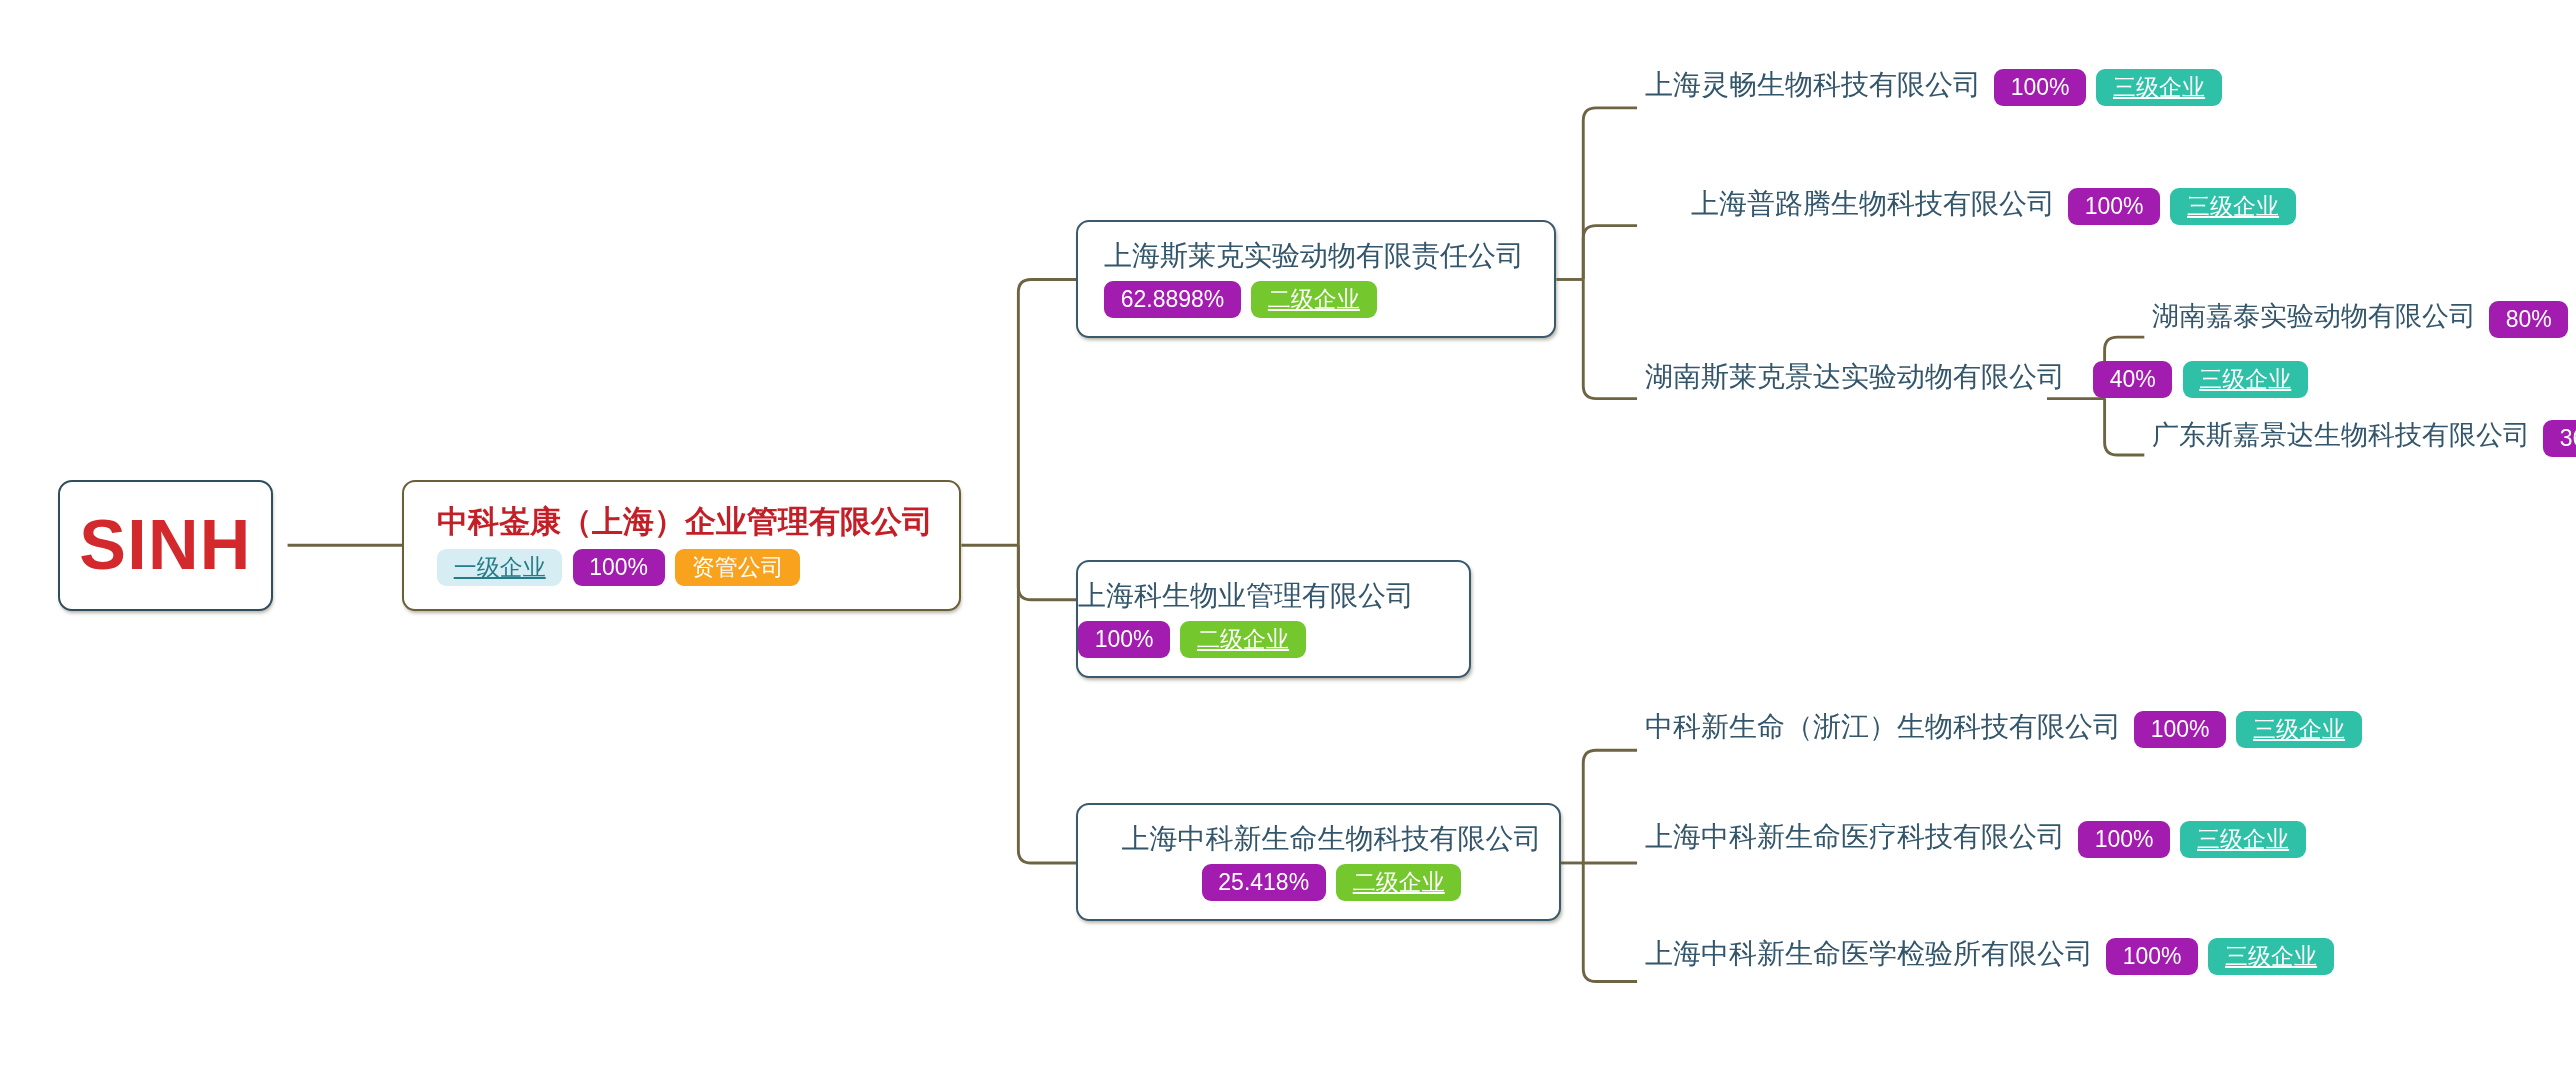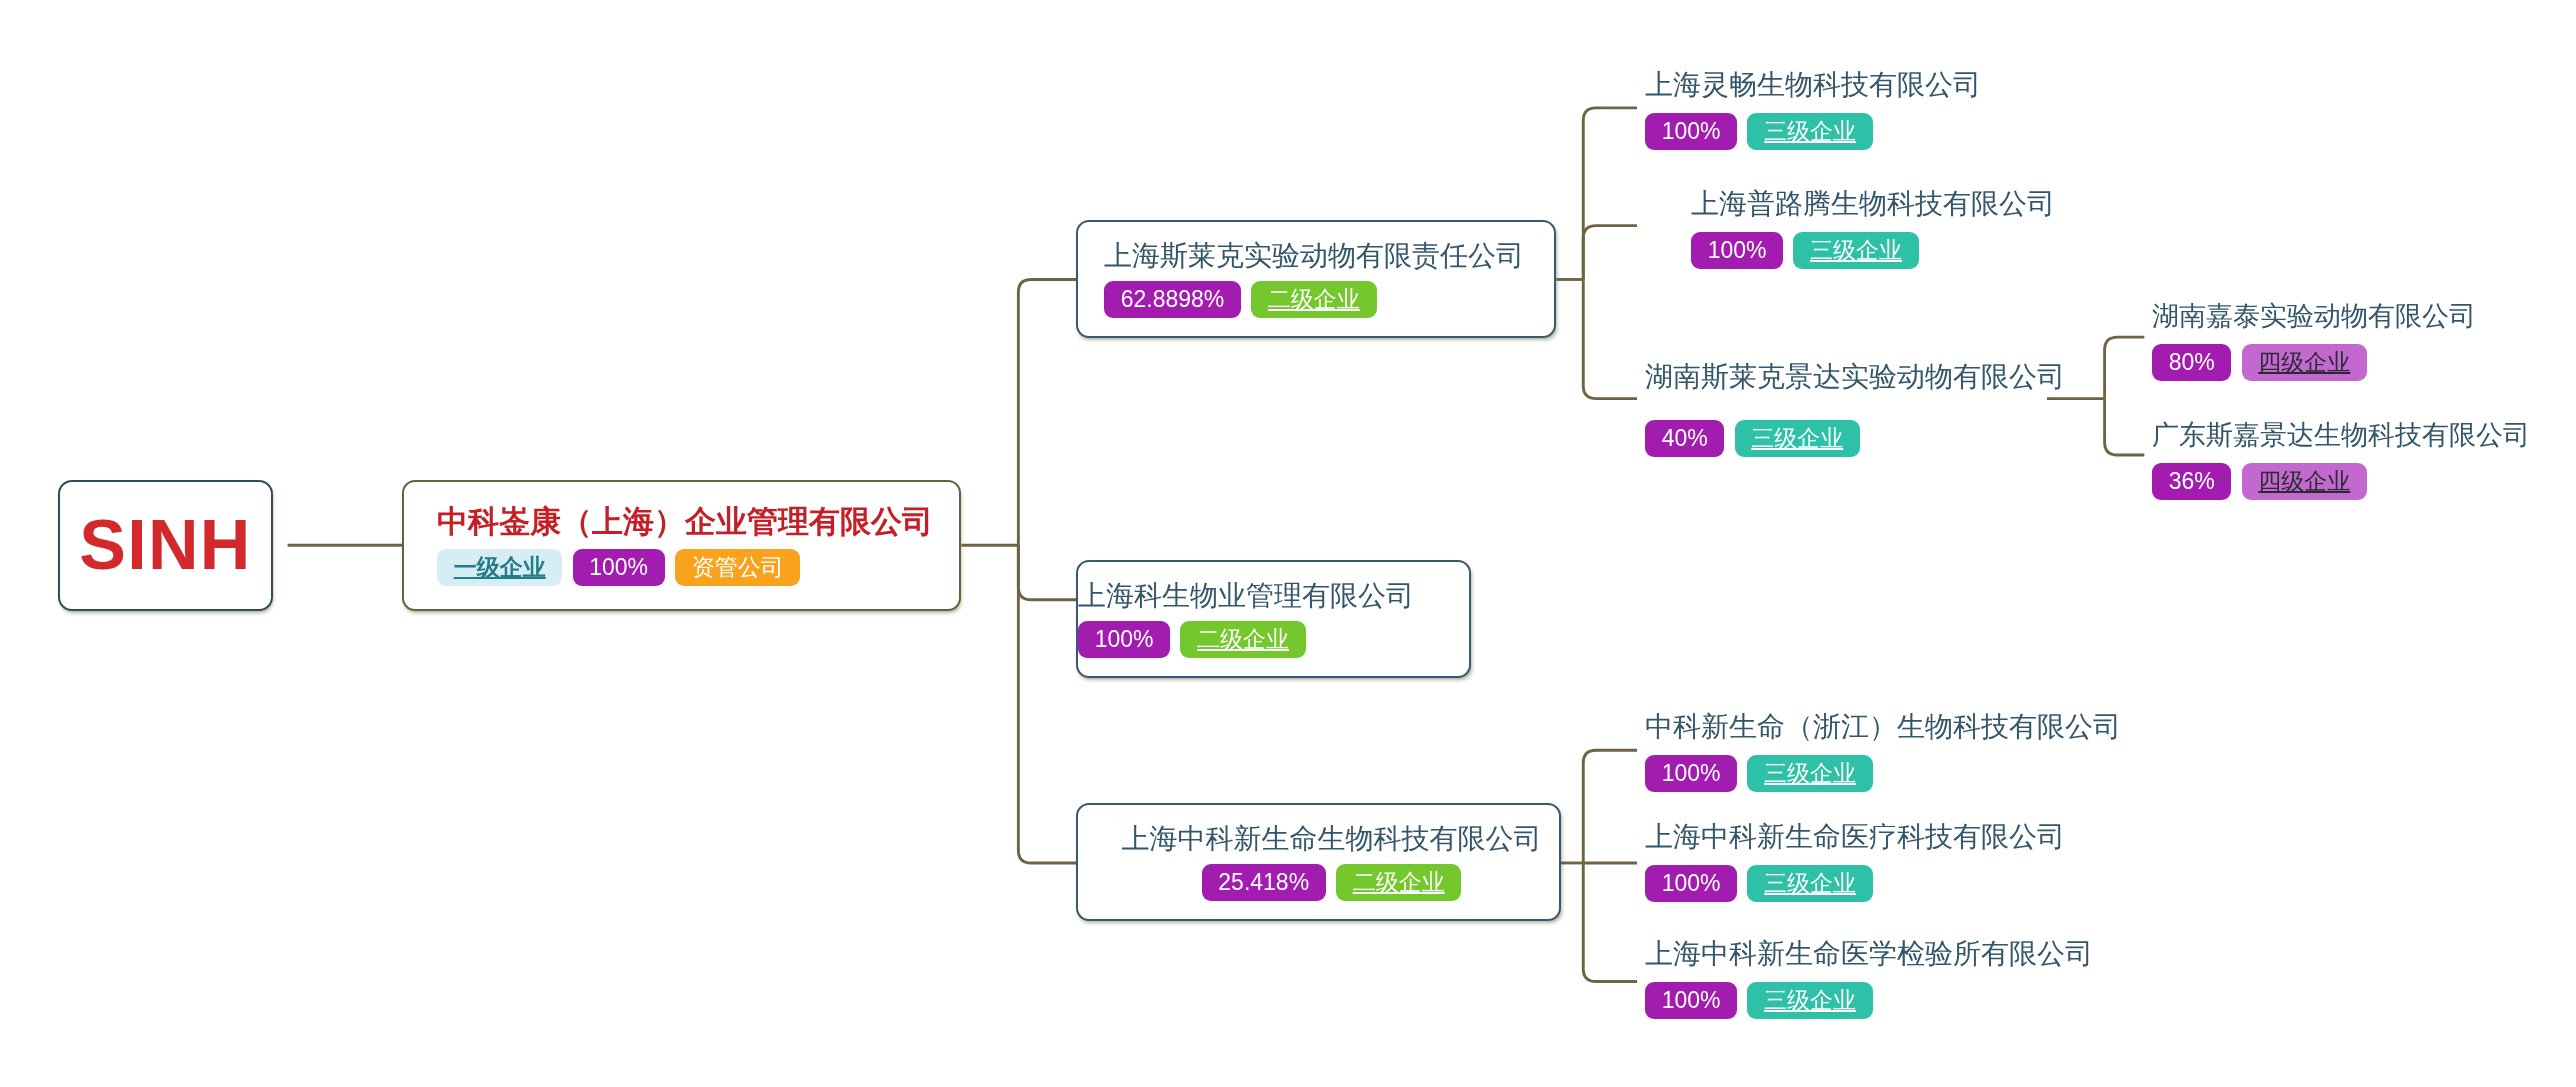--- a/index.html
+++ b/index.html
@@ -15,39 +15,39 @@
        box-shadow:1.3px 3.2px 3.8px -1.3px rgba(90,85,55,0.45);}
   .name{color:#33566b;font-size:28px;line-height:1.12;white-space:nowrap;}
   .badges{display:flex;gap:10.2px;align-items:center;}
   .badge{display:inline-flex;align-items:center;justify-content:center;
          font-size:23px;line-height:1;padding:7px 16.7px;border-radius:9px;
          color:#ffffff;white-space:nowrap;}
   .b-blue{background:#a21caf;}
   .b-green{background:#74c72d;text-decoration:underline;}
   .b-teal{background:#2fc1a7;text-decoration:underline;}
   .b-purple{background:#c368cf;color:#2a2a31;text-decoration:underline;}
-  .b-pale{background:#d5edf3;color:#257c89;text-decoration:underline;font-weight:bold;}
+  .b-pale{background:#d5edf3;color:#257c89;text-decoration:underline;}
   .b-orange{background:#f9a21d;}
 
   
   #n-root{left:58px;top:480px;width:215px;height:131px;border-color:#2e4d5d;border-radius:14px;
           align-items:center;justify-content:center;}
   #n-root .name{color:#d3282c;font-size:70px;font-weight:bold;letter-spacing:1.3px;}
 
   
   #n-l1{left:402px;top:480px;width:559px;height:131px;border-color:#6a6038;padding-left:33px;}
   #n-l1 .name{color:#c41e26;font-size:31px;font-weight:bold;}
 
   
   #n-l2a{left:1076px;top:220px;width:480px;height:118px;padding-left:26px;}
   #n-l2b{left:1076px;top:560px;width:395px;height:118px;}
   #n-l2c{left:1076px;top:803px;width:485px;height:118px;padding-left:26px;align-items:center;}
 
   
-  .textnode{display:flex;flex-direction:column;gap:13px;}
+  .textnode{display:flex;flex-direction:row;gap:13px;}
   #n-l3a1{left:1645px;top:69px;}
   #n-l3a2{left:1645px;top:188px;margin-left:46px;}
   #n-l3a3{left:1645px;top:361px;gap:28px;}
   #n-l3c1{left:1645px;top:711px;}
   #n-l3c2{left:1645px;top:821px;}
   #n-l3c3{left:1645px;top:938px;}
   #n-l4a{left:2152px;top:301px;}
   #n-l4b{left:2152px;top:420px;}
   #n-l4a .name,#n-l4b .name{font-size:27px;}
 </style>

